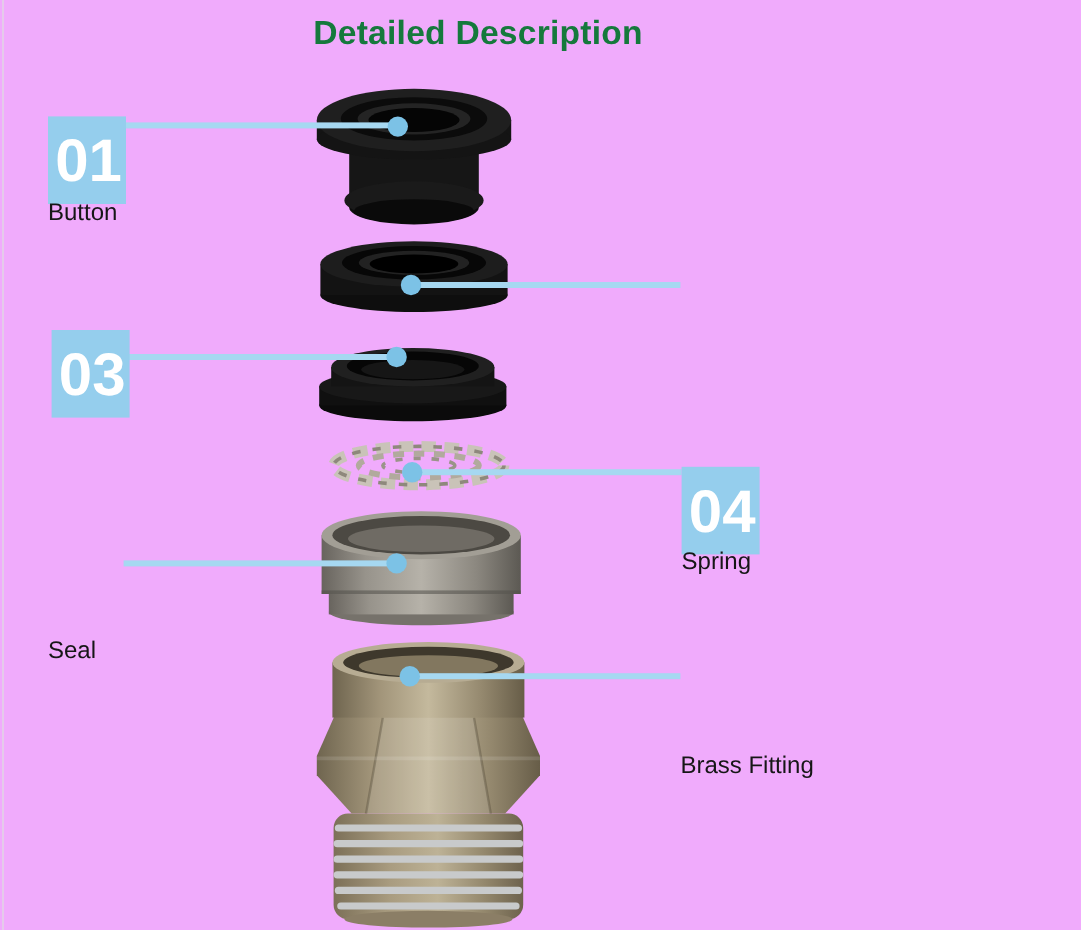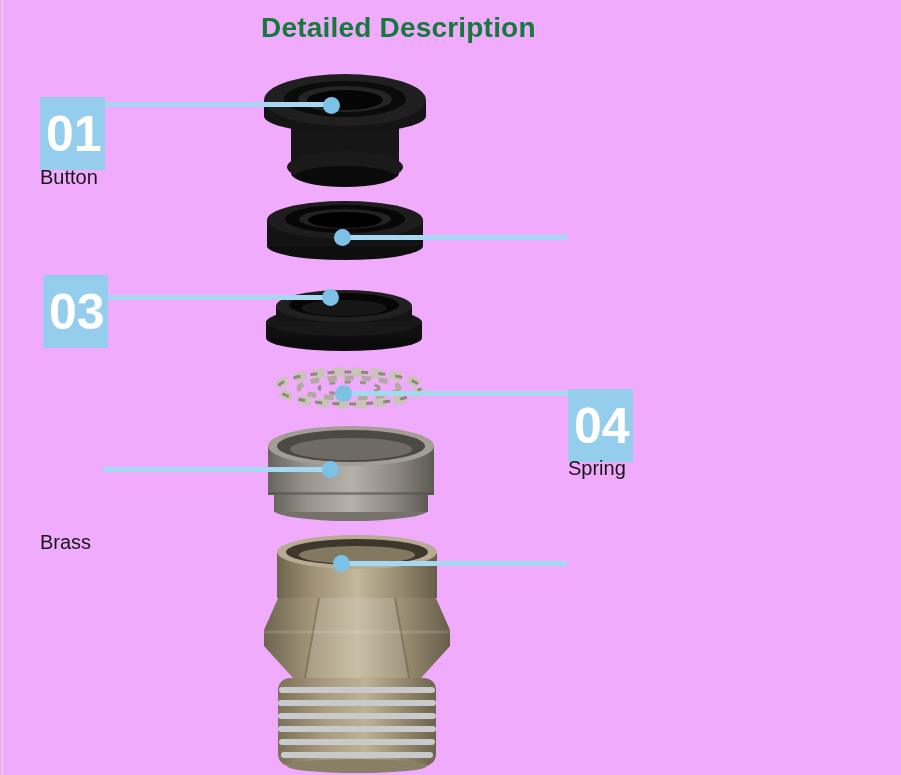--- a/index.html
+++ b/index.html
@@ -145,15 +145,16 @@
   <div class="dot" style="left:335px;top:385px"></div>
   <div class="dot" style="left:322px;top:461px"></div>
   <div class="dot" style="left:333px;top:555px"></div>
 
   <div class="callout-box" style="left:40px;top:97px">01</div>
   <div class="callout-box" style="left:43px;top:275px">03</div>
   <div class="callout-box" style="left:568px;top:389px">04</div>
 
   <div class="callout-label" style="left:40px;top:166px">Button</div>
   <div class="callout-label" style="left:568px;top:457px">Spring</div>
-  <div class="callout-label" style="left:40px;top:531px">Brass</div>
+  <div class="callout-label" style="left:40px;top:531px">Seal</div>
+  <div class="callout-label" style="left:567px;top:627px">Brass Fitting</div>
 
 </div>
 
 </body></html>

